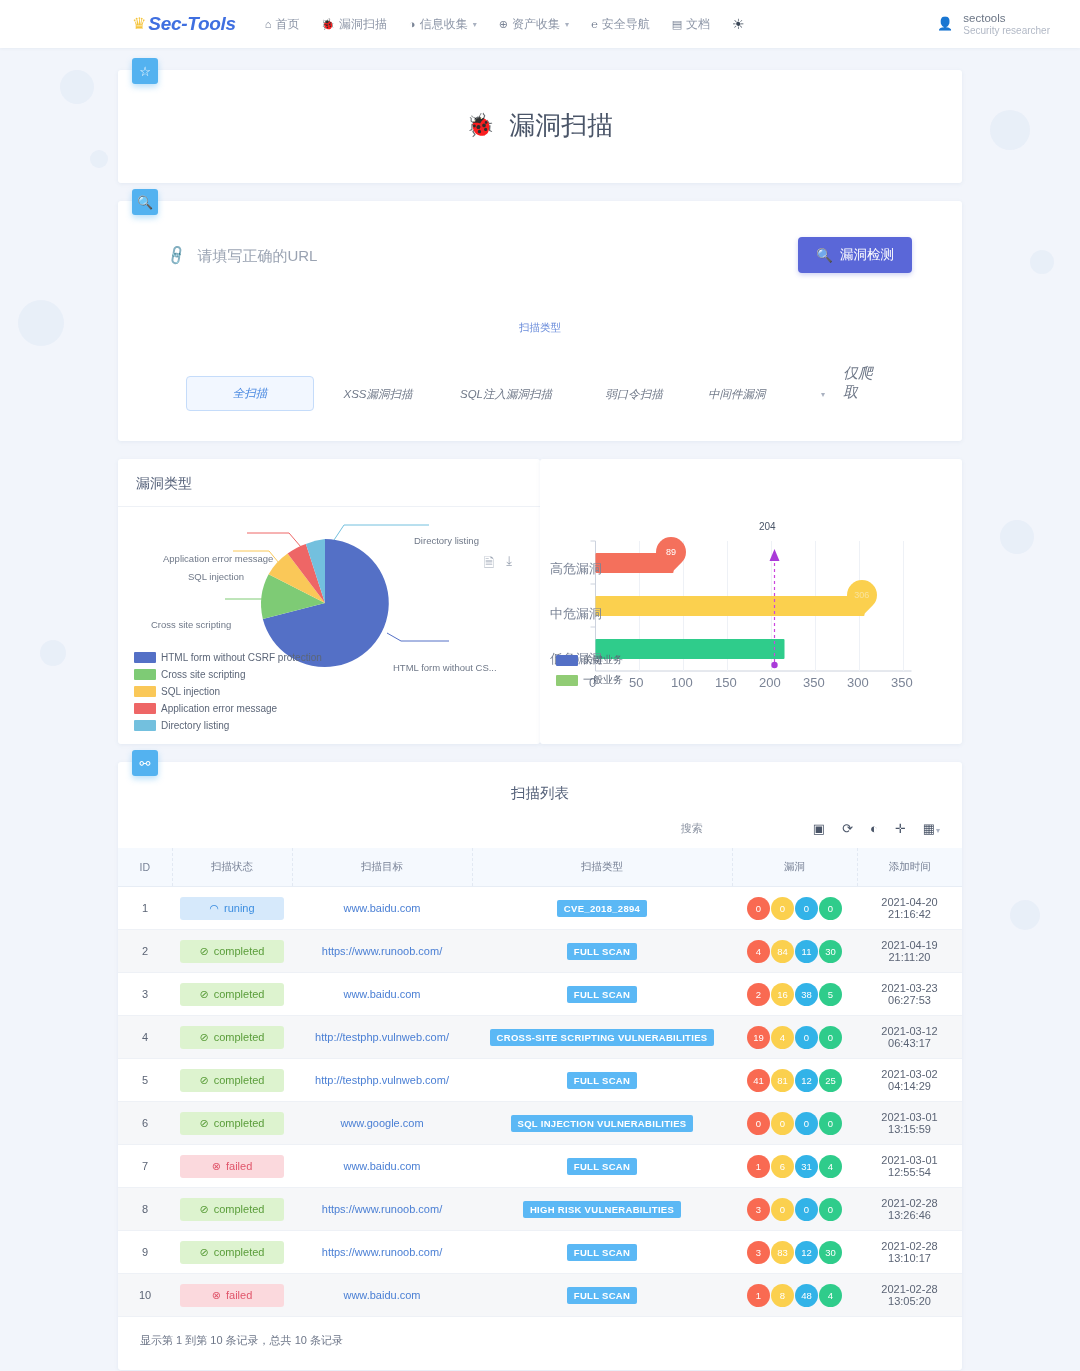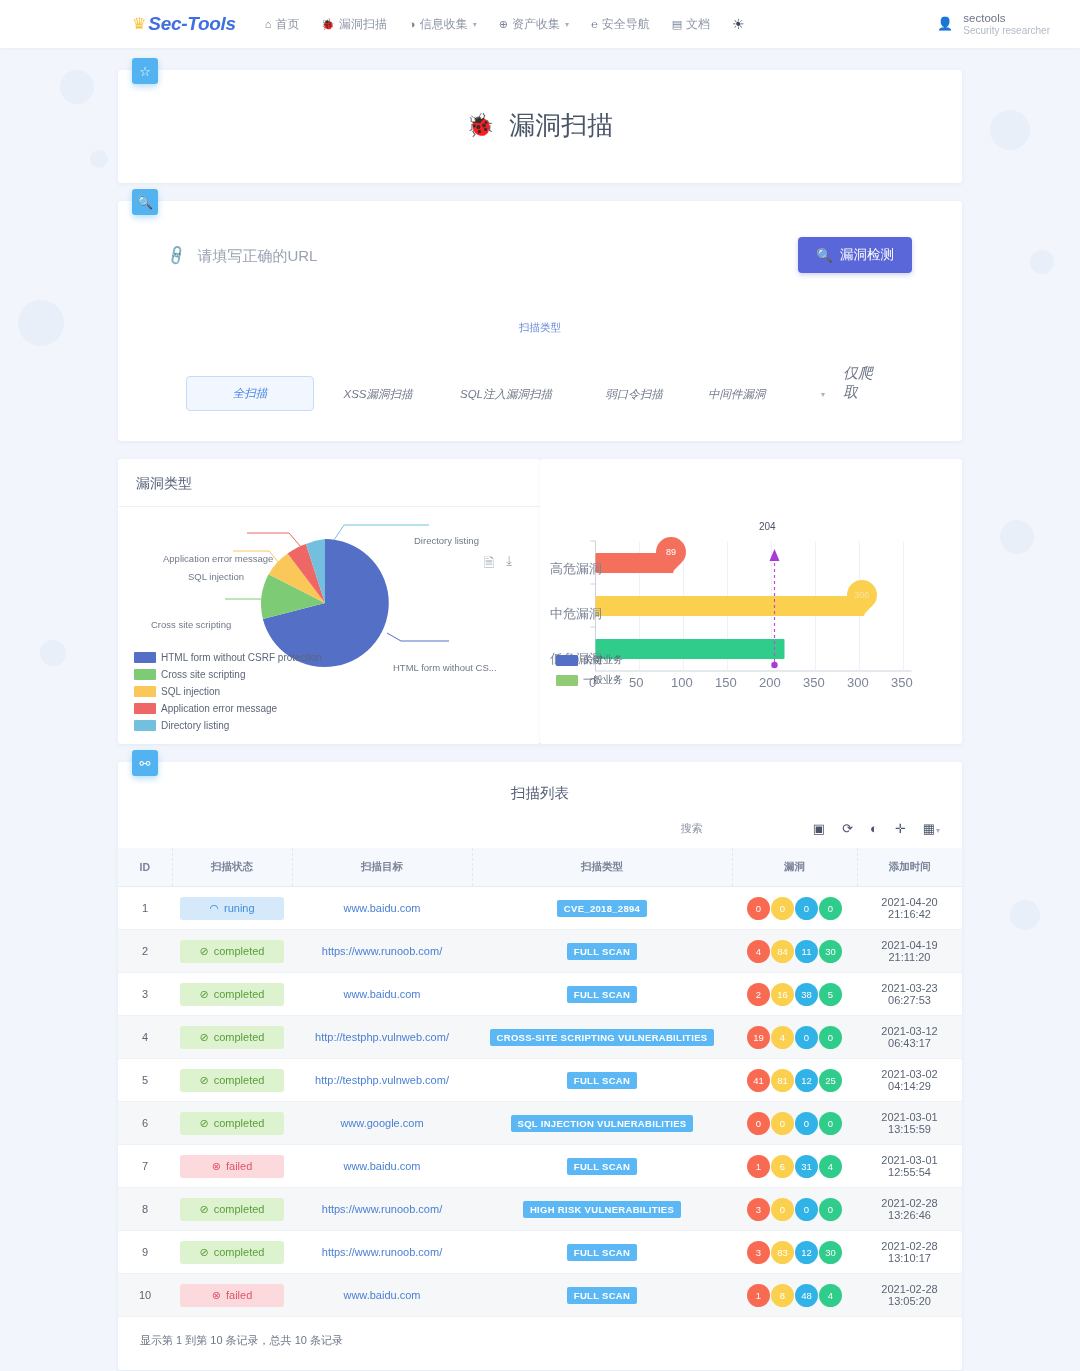--- a/index.html
+++ b/index.html
@@ -139,21 +139,21 @@
 
   
   .list-title { text-align: center; font-size: 14.5px; color: #56627a; padding: 22px 0 18px; }
   .table-tools { display: flex; align-items: center; justify-content: flex-end; padding: 0 22px 12px; gap: 0; }
   .search-box {
     font-size: 11px; color: #8b93a2; margin-right: 110px;
   }
   .tool-group { display: flex; align-items: center; gap: 17px; font-size: 13px; color: #4a5568; }
   table { width: 100%; border-collapse: collapse; }
   thead th {
-    background: #f5f9fe; font-size: 10.5px; color: #7a8498; font-weight: bold;
+    background: #f5f9fe; font-size: 10.5px; color: #7a8498; font-weight: normal;
     padding: 12px 4px; border-bottom: 1px solid #e7edf5;
     border-right: 1px dashed #e2e9f3;
   }
   thead th:last-child { border-right: none; }
   tbody td {
     font-size: 11px; color: #5b6475; padding: 9px 4px; text-align: center;
     border-bottom: 1px solid #eef1f6;
   }
   tbody tr.alt { background: #f6f7f9; }
   .col-id { width: 54px; }

